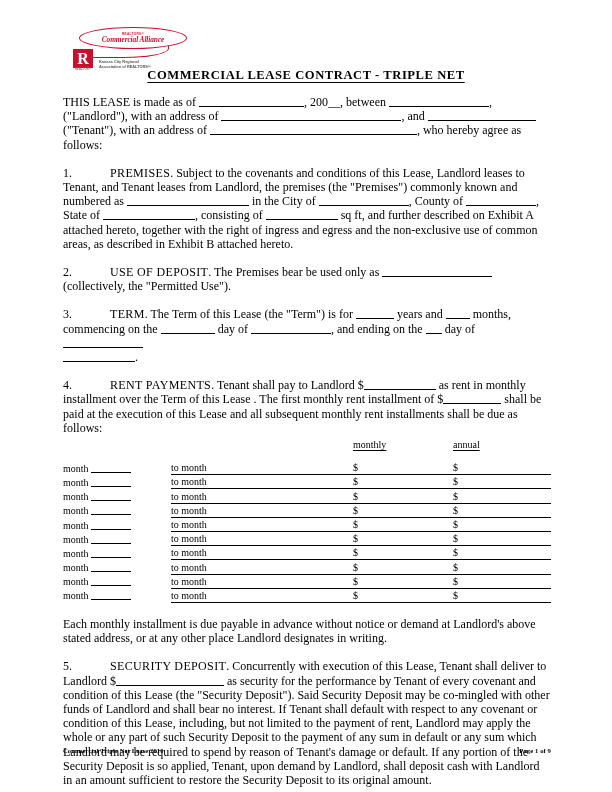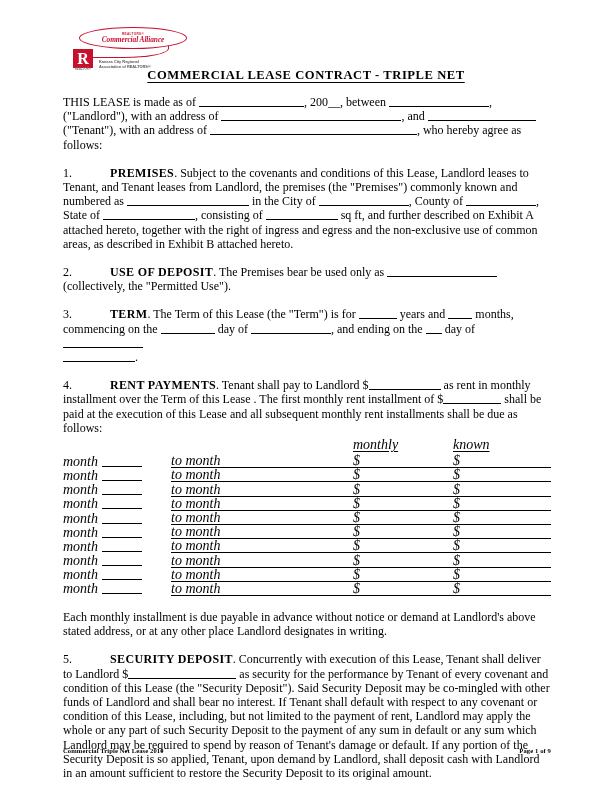--- a/index.html
+++ b/index.html
@@ -144,39 +144,38 @@
   p.para {
     margin: 0 0 0 0;
     font-size: 12px;
     line-height: 14.2px;
     text-align: left;
   }
   .gap-md { height: 14px; }
 
   .num { display: inline-block; }
   .sec-head {
-    font-weight: bold;
+    font-weight: normal;
     letter-spacing: 0.35px;
   }
   .indent-tab { display: inline-block; width: 38px; }
 
   .bl {
     display: inline-block;
     border-bottom: 1.1px solid #000;
     vertical-align: -1px;
     height: 10px;
   }
 
   
   .rent-table {
     width: 488px;
     border-collapse: collapse;
-    font-size: 14px;
+    font-size: 10px;
     margin-top: 3px;
-    font-style: italic;
   }
   .rent-table td {
     padding: 0;
     height: 13.2px;
     vertical-align: bottom;
     line-height: 12px;
   }
   .hdr-row td {
     height: 13px;
     text-align: left;
@@ -256,27 +255,27 @@
     <div class="gap-md"></div>
 
     <p class="para"><span class="num">4.</span><span class="indent-tab"></span><span class="sec-head">RENT PAYMENTS</span><span>. Tenant shall pay to Landlord $</span><span class="bl" style="width:72px"></span><span> as rent in monthly installment over the Term of this Lease .  The first monthly rent installment of $</span><span class="bl" style="width:58px"></span><span> shall be paid at the execution of this Lease and all subsequent monthly rent installments shall be due as follows:</span></p>
 
     <table class="rent-table">
       <tbody>
         <tr class="hdr-row">
           <td class="c-month"></td>
           <td class="c-tomonth"></td>
           <td class="c-monthly"><span class="hdr-label">monthly</span></td>
-          <td class="c-annual"><span class="hdr-label">known</span></td>
+          <td class="c-annual"><span class="hdr-label">annual</span></td>
         </tr>
       </tbody>
     </table>
 
     <div>
-      <table class="rent-table" id="rent-rows" style="margin-top:3px">
+      <table class="rent-table" id="rent-rows" style="margin-top:10px">
         <tbody id="rent-rows-body">
             <tr>
               <td class="c-month"><span>month </span><span class="minibl"></span></td>
               <td class="c-tomonth ul-cell"><span>to month</span></td>
               <td class="c-monthly ul-cell"><span>$</span><span></span></td>
               <td class="c-annual ul-cell"><span>$</span><span></span></td>
             </tr>
             <tr>
               <td class="c-month"><span>month </span><span class="minibl"></span></td>
               <td class="c-tomonth ul-cell"><span>to month</span></td>

